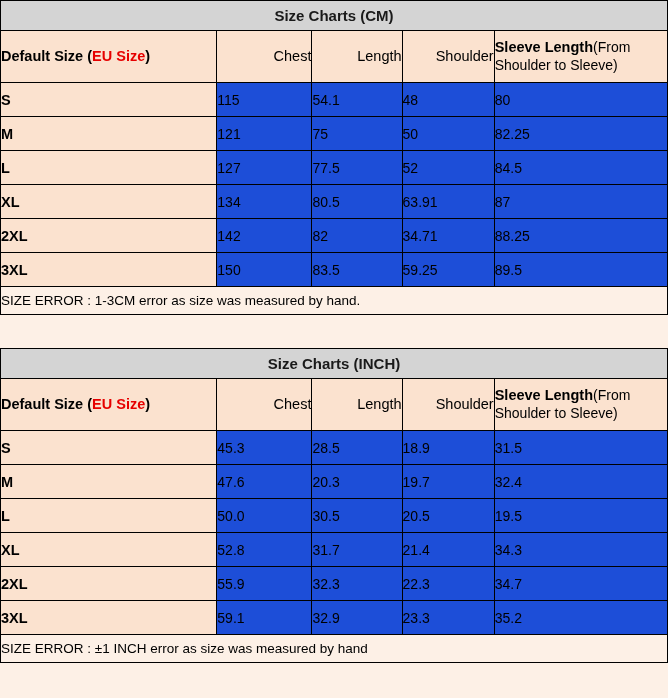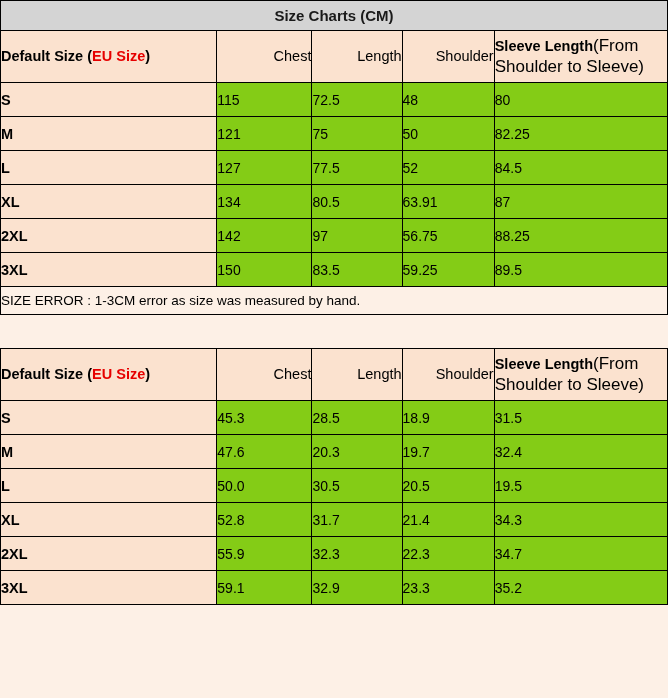--- a/index.html
+++ b/index.html
@@ -53,32 +53,32 @@
   }
   .header-row td.plain {
     font-weight: normal;
     text-align: right;
   }
   .eu-red {
     color: #e60000;
   }
   .sub-note {
     font-weight: normal;
-    font-size: 17px;
+    font-size: 14px;
   }
   .size-cell {
     background: #fbe2cf;
     font-weight: bold;
     font-size: 14.5px;
     color: #000;
     height: 34px;
     padding-left: 6px;
   }
   .val-cell {
-    background: #84cc16;
+    background: #1d4ed8;
     font-size: 14px;
     color: #000;
     height: 34px;
     padding-left: 7px;
   }
   .error-row td {
     background: #fdf0e6;
     font-size: 13.5px;
     color: #000;
     height: 28px;
@@ -118,21 +118,21 @@
         <tr class="header-row">
           <td><span>Default Size (</span><span class="eu-red">EU Size</span><span>)</span></td>
           <td class="plain">Chest</td>
           <td class="plain">Length</td>
           <td class="plain">Shoulder</td>
           <td><span>Sleeve Length</span><span class="sub-note">(From Shoulder to Sleeve)</span></td>
         </tr>
         <tr>
           <td class="size-cell">S</td>
           <td class="val-cell">115</td>
-          <td class="val-cell">72.5</td>
+          <td class="val-cell">54.1</td>
           <td class="val-cell">48</td>
           <td class="val-cell">80</td>
         </tr>
         <tr>
           <td class="size-cell">M</td>
           <td class="val-cell">121</td>
           <td class="val-cell">75</td>
           <td class="val-cell">50</td>
           <td class="val-cell">82.25</td>
         </tr>
@@ -146,22 +146,22 @@
         <tr>
           <td class="size-cell">XL</td>
           <td class="val-cell">134</td>
           <td class="val-cell">80.5</td>
           <td class="val-cell">63.91</td>
           <td class="val-cell">87</td>
         </tr>
         <tr>
           <td class="size-cell">2XL</td>
           <td class="val-cell">142</td>
-          <td class="val-cell">97</td>
-          <td class="val-cell">56.75</td>
+          <td class="val-cell">82</td>
+          <td class="val-cell">34.71</td>
           <td class="val-cell">88.25</td>
         </tr>
         <tr>
           <td class="size-cell">3XL</td>
           <td class="val-cell">150</td>
           <td class="val-cell">83.5</td>
           <td class="val-cell">59.25</td>
           <td class="val-cell">89.5</td>
         </tr>
         <tr class="error-row">
@@ -176,20 +176,23 @@
   <div class="chart-block">
     <table class="size-table">
       <colgroup>
         <col class="c0">
           <col class="c1">
           <col class="c2">
           <col class="c3">
           <col class="c4">
       </colgroup>
       <tbody>
+        <tr>
+          <td class="caption-cell" colspan="5">Size Charts (INCH)</td>
+        </tr>
         <tr class="header-row">
           <td><span>Default Size (</span><span class="eu-red">EU Size</span><span>)</span></td>
           <td class="plain">Chest</td>
           <td class="plain">Length</td>
           <td class="plain">Shoulder</td>
           <td><span>Sleeve Length</span><span class="sub-note">(From Shoulder to Sleeve)</span></td>
         </tr>
         <tr>
           <td class="size-cell">S</td>
           <td class="val-cell">45.3</td>
@@ -225,17 +228,20 @@
           <td class="val-cell">22.3</td>
           <td class="val-cell">34.7</td>
         </tr>
         <tr>
           <td class="size-cell">3XL</td>
           <td class="val-cell">59.1</td>
           <td class="val-cell">32.9</td>
           <td class="val-cell">23.3</td>
           <td class="val-cell">35.2</td>
         </tr>
+        <tr class="error-row">
+          <td colspan="5">SIZE ERROR : ±1 INCH error as size was measured by hand</td>
+        </tr>
       </tbody>
     </table>
   </div>
 
 </div>
 
 </body></html>

